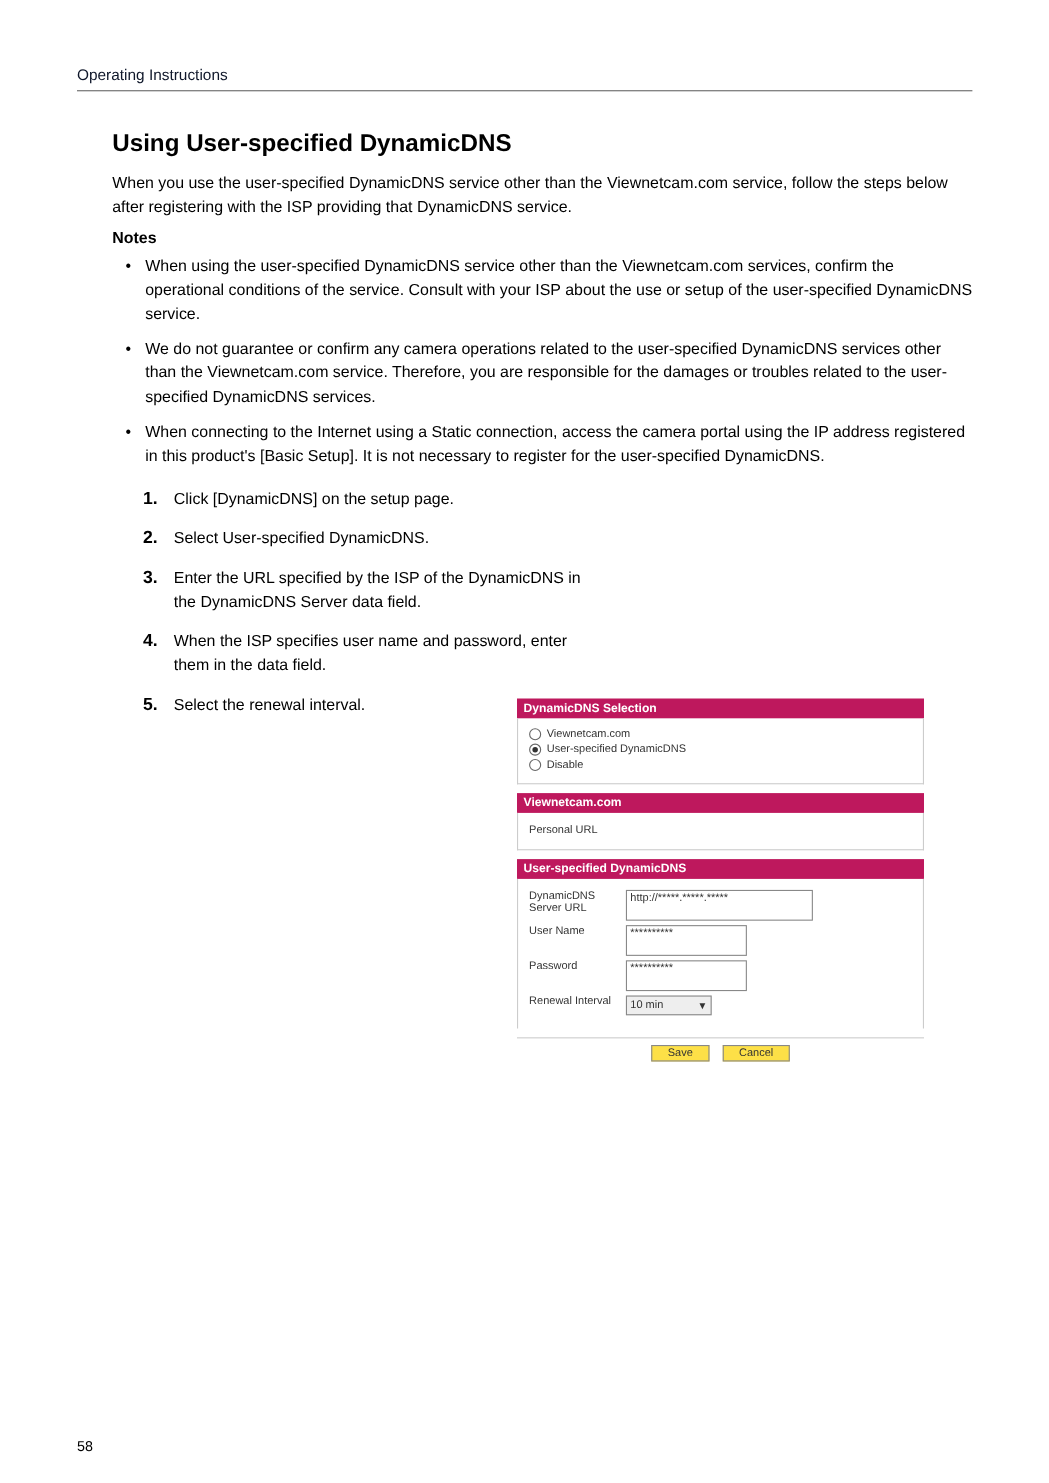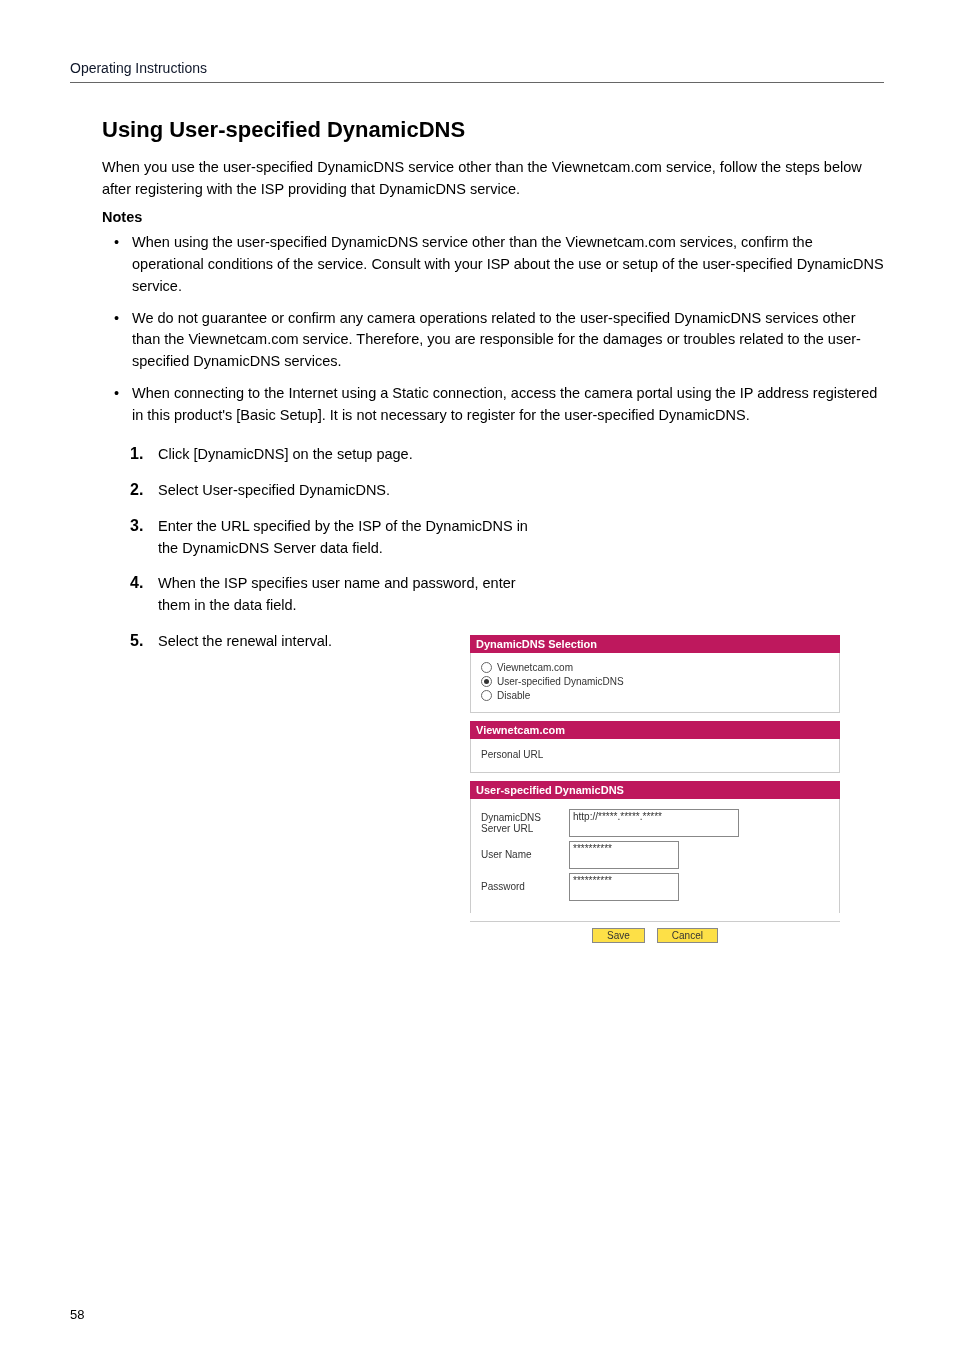--- a/index.html
+++ b/index.html
@@ -108,21 +108,21 @@
   margin-bottom: 8px;
 }
 .radio-row { margin: 3px 0; display:flex; align-items:center;}
 .radio-dot {
   width: 9px; height: 9px; border:1px solid #666; border-radius:50%;
   margin-right: 5px; display:inline-block; position:relative; background:#fff;
 }
 .radio-dot.selected::after {
   content:""; position:absolute; left:2px; top:2px; width:5px; height:5px; background:#333; border-radius:50%;
 }
-.form-row { display:flex; align-items:center; margin:4px 0;}
+.form-row { display:flex; align-items:flex-start; margin:4px 0;}
 .form-label { width:88px; font-size:10px;}
 .text-input {
   border:1px solid #888; background:#fff; font-size:10px; padding:1px 3px;
   height:28px; box-sizing:border-box;
 }
 .select-box {
   border:1px solid #888; background:#eee; font-size:10px; padding:0 3px;
   height:16px; display:inline-flex; align-items:center; width:70px; justify-content:space-between;
 }
 .select-arrow { font-size:9px;}
@@ -222,20 +222,27 @@
             <span class="text-input" style="width:170px;">http://*****.*****.*****</span>
           </div>
           <div class="form-row">
             <span class="form-label">User Name</span>
             <span class="text-input" style="width:110px;">**********</span>
           </div>
           <div class="form-row">
             <span class="form-label">Password</span>
             <span class="text-input" style="width:110px;">**********</span>
           </div>
+          <div class="form-row">
+            <span class="form-label">Renewal Interval</span>
+            <span class="select-box">
+              <span>10 min</span>
+              <span class="select-arrow">▼</span>
+            </span>
+          </div>
         </div>
         <hr class="thin-hr">
         <div class="btn-row">
           <span class="btn">Save</span>
           <span class="btn">Cancel</span>
         </div>
       </div>
     </div>
   </div>
 

